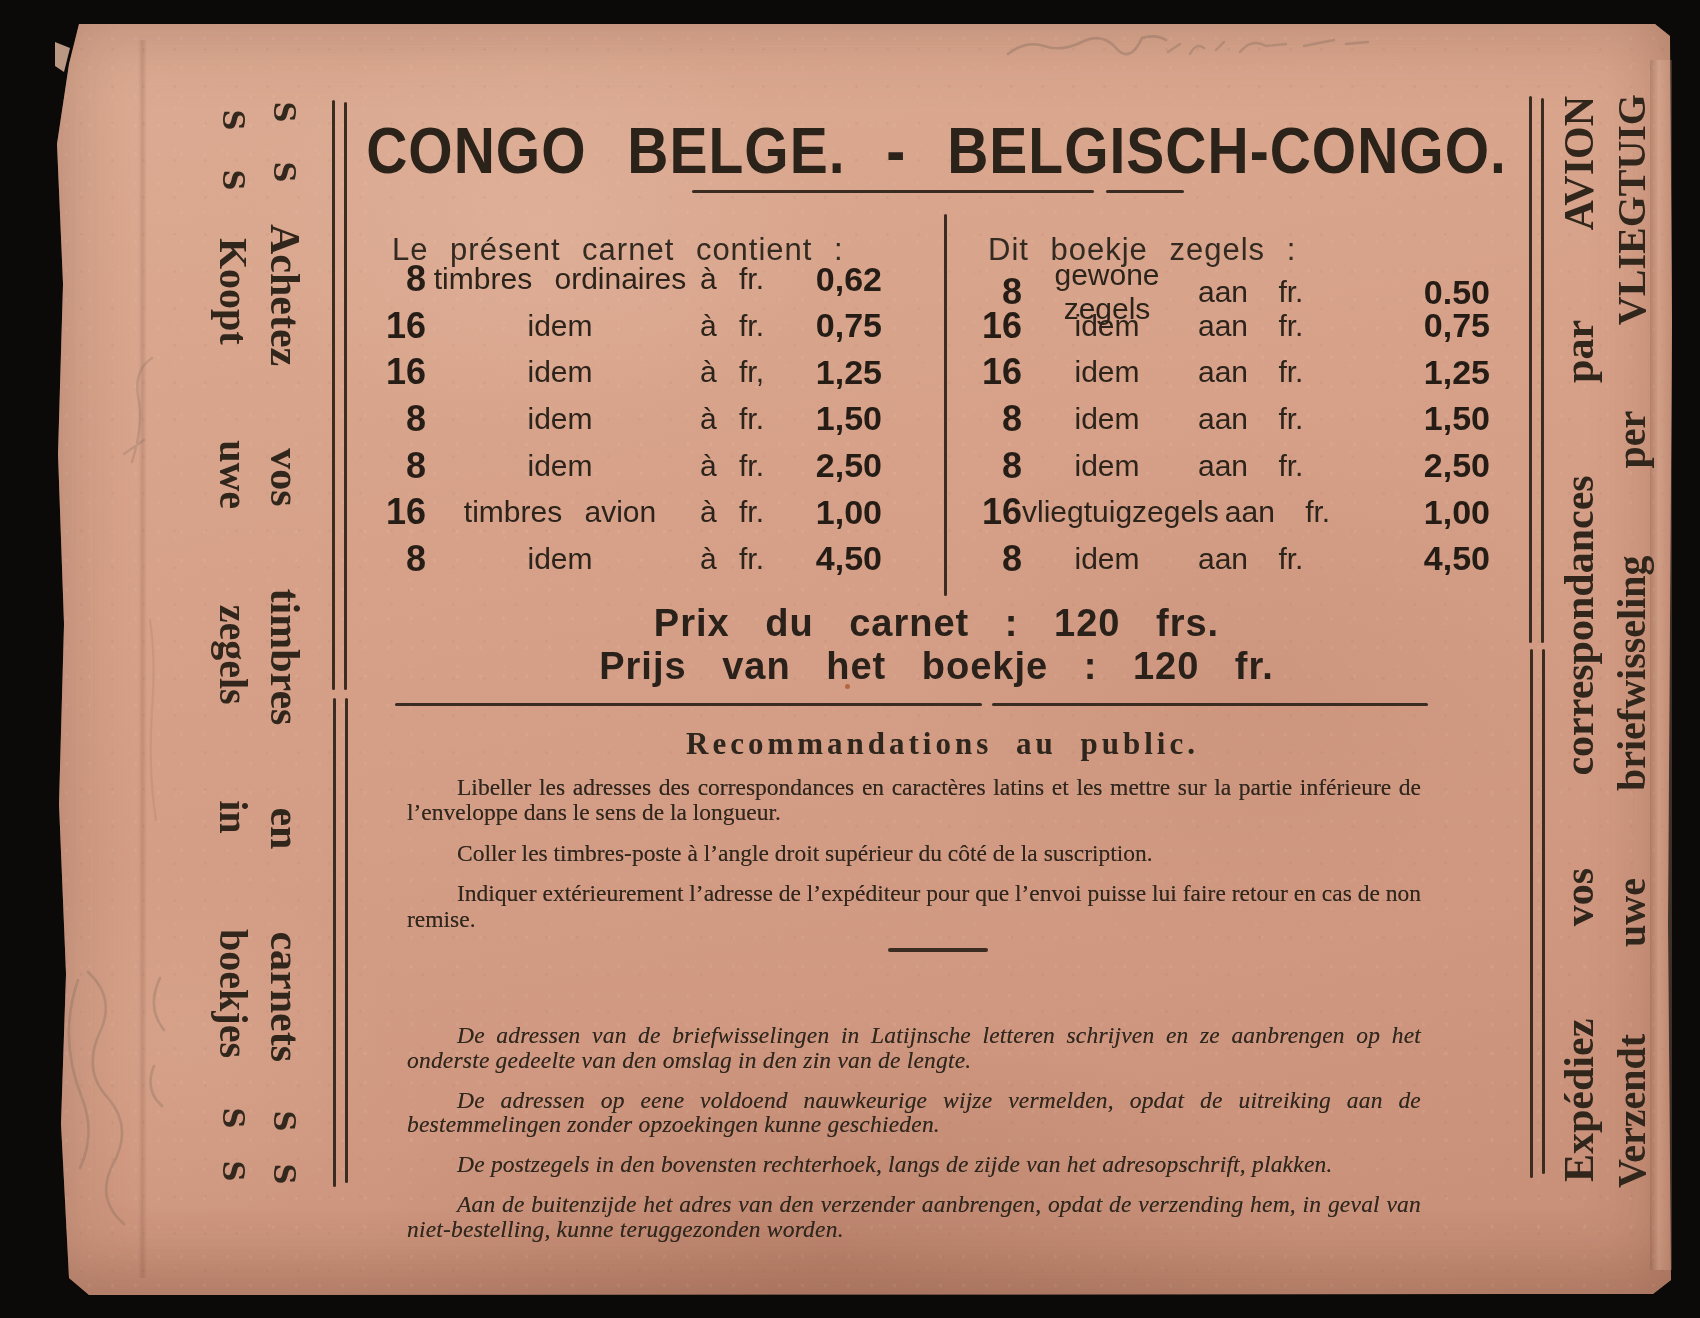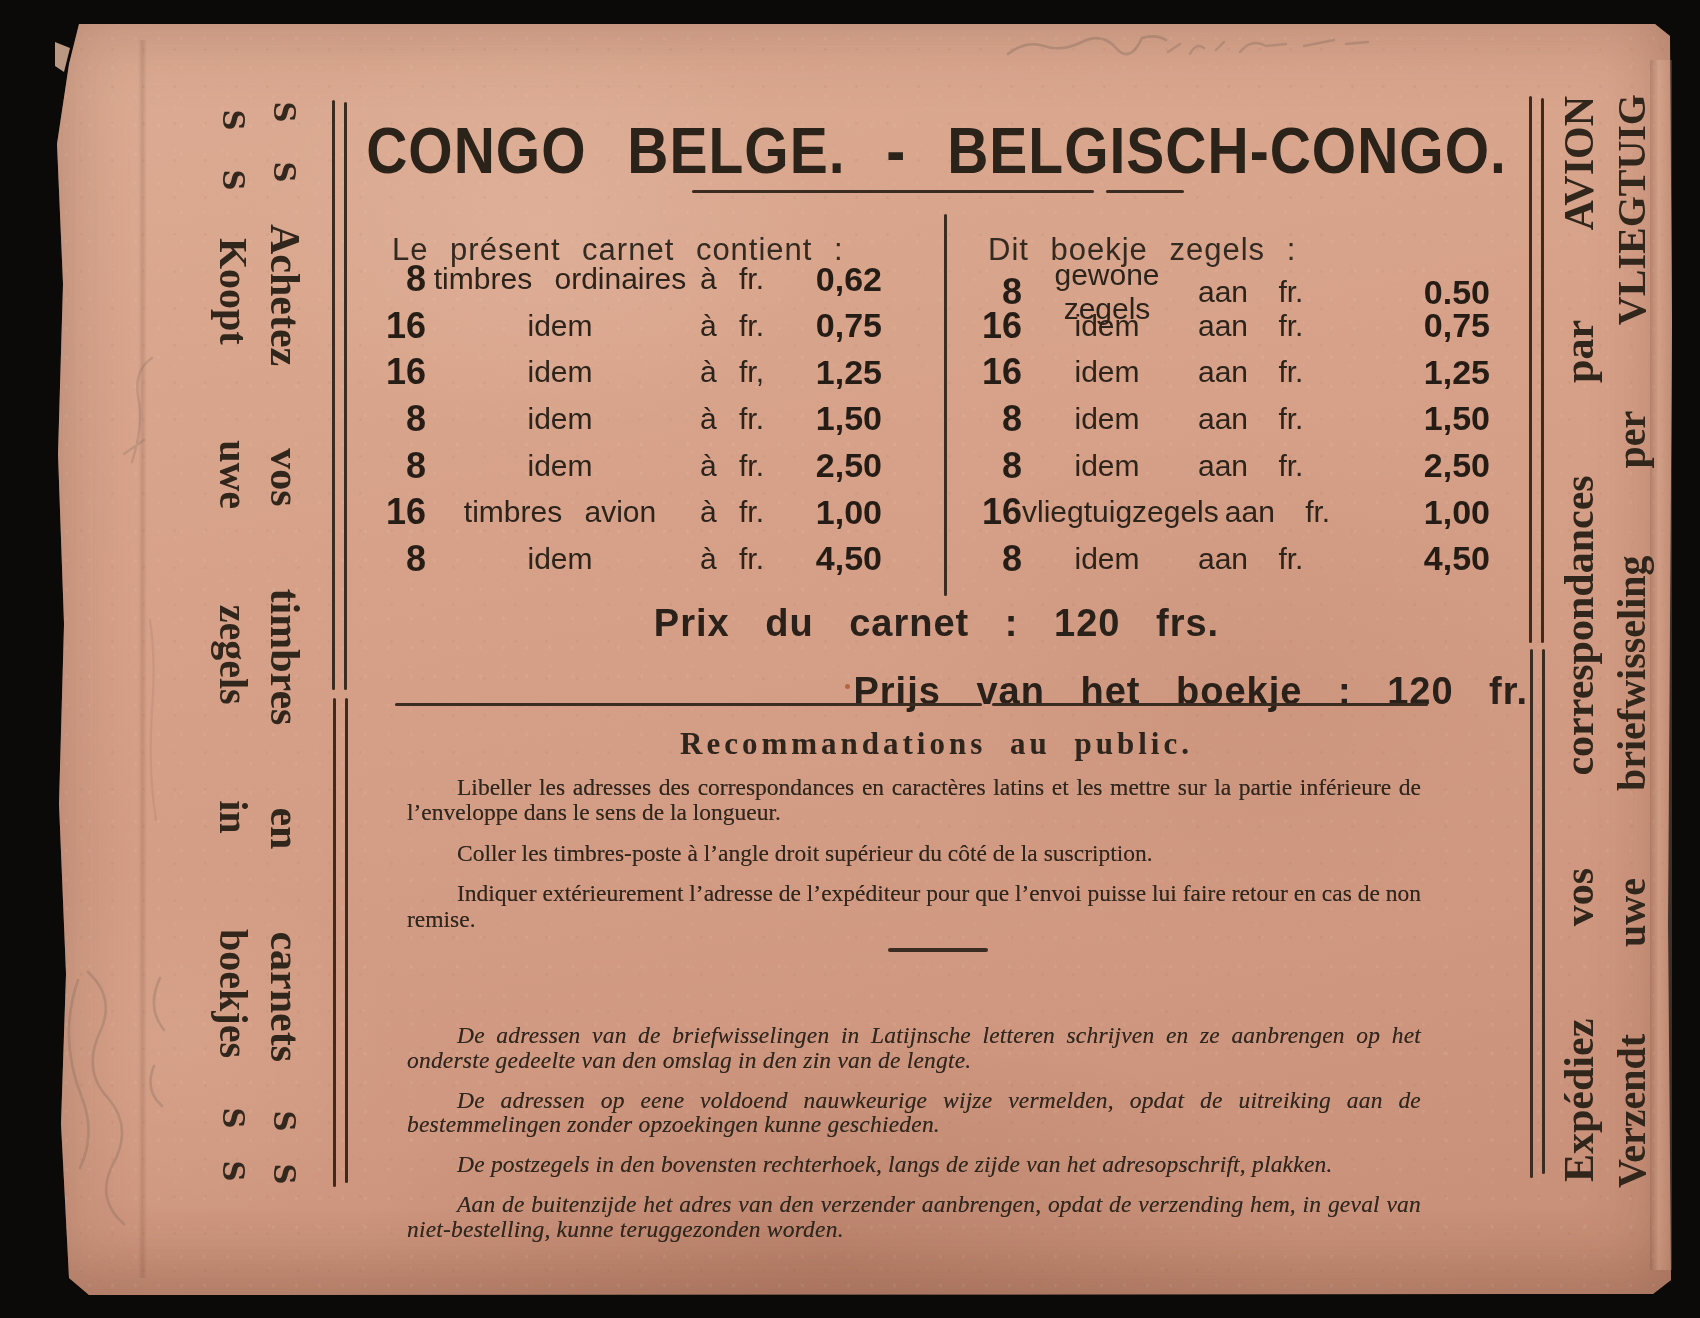--- a/index.html
+++ b/index.html
@@ -193,27 +193,27 @@
     </div>
     <div class="trow">
       <span class="qty">8</span>
       <span class="lbl">idem</span>
       <span class="unit">aan fr.</span>
       <span class="val">4,50</span>
     </div>
   </div>
 
   <div class="price" style="top:602px;">Prix du carnet : 120 frs.</div>
-  <div class="price" style="top:670px;text-align:right;">Prijs van het boekje : 120 fr.</div>
+  <div class="price" style="top:645px;">Prijs van het boekje : 120 fr.</div>
   <div class="speck"></div>
 
   <div class="rule" style="left:395px;top:703px;width:587px;height:3px;"></div>
   <div class="rule" style="left:992px;top:703px;width:436px;height:3px;"></div>
 
-  <div class="shead" style="top:726px;">Recommandations au public.</div>
+  <div class="shead" style="top:726px;padding-left:6px;">Recommandations au public.</div>
   <div class="body-block fr-body" style="top:760px;">
     <p>Libeller les adresses des correspondances en caractères latins et les mettre sur la partie inférieure de l’enveloppe dans le sens de la longueur.</p>
     <p>Coller les timbres-poste à l’angle droit supérieur du côté de la suscription.</p>
     <p>Indiquer extérieurement l’adresse de l’expéditeur pour que l’envoi puisse lui faire retour en cas de non remise.</p>
   </div>
 
   <div class="rule" style="left:888px;top:948px;width:100px;height:3.5px;"></div>
 
   <div class="body-block nl-body" style="top:1008px;">
     <p>De adressen van de briefwisselingen in Latijnsche letteren schrijven en ze aanbrengen op het onderste gedeelte van den omslag in den zin van de lengte.</p>

